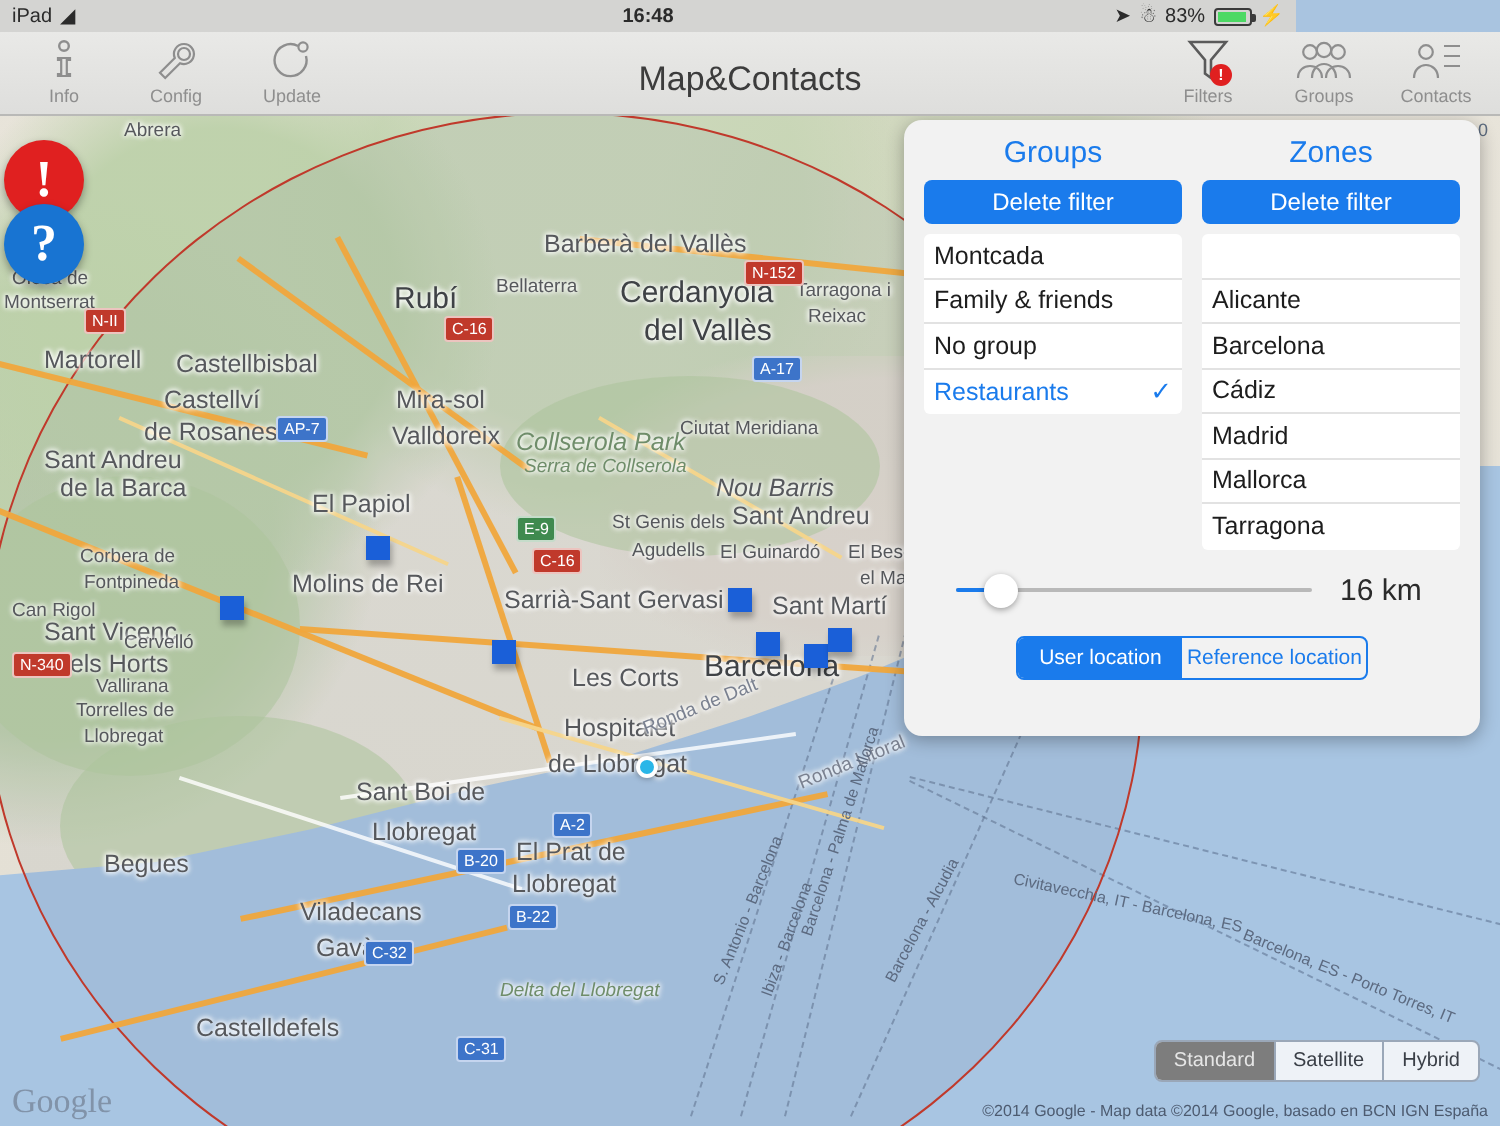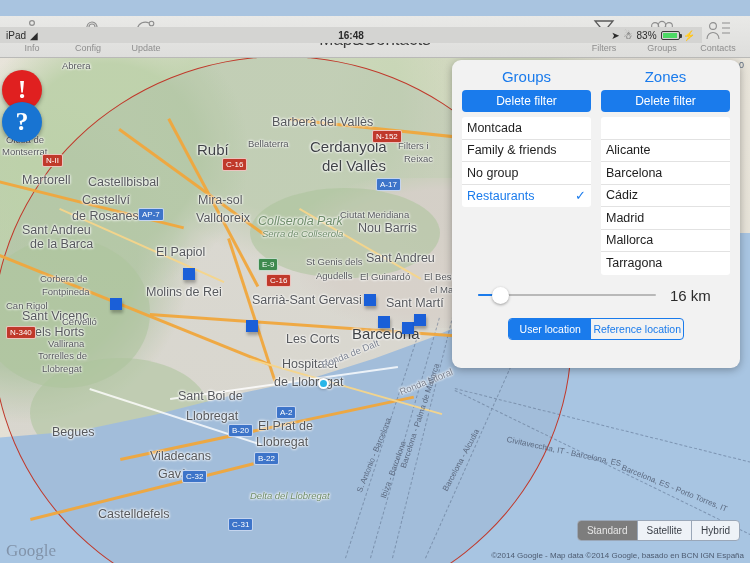--- a/index.html
+++ b/index.html
@@ -5,23 +5,23 @@
   * { box-sizing: border-box; margin:0; padding:0; }
   body {
     width:750px; height:563px; overflow:hidden;
     font-family:"Liberation Sans", sans-serif;
     background:#a9c4e0; position:relative;
   }
   #app { position:absolute; inset:0; }
 
   
   .statusbar{
-    position:absolute; top:0; left:0; width:702px; height:16px;
+    position:absolute; top:0; left:0; width:648px; height:16px;
     background:#d4d4d2; display:flex; align-items:center;
-    font-size:10px; color:#2b2b2b; padding:0 6px; z-index:40;margin-top:27px;
+    font-size:10px; color:#2b2b2b; padding:0 6px; z-index:40;
   }
   .sb-left{display:flex; align-items:center; gap:4px;}
   .sb-center{position:absolute; left:0; right:0; text-align:center; font-size:10px; font-weight:bold;}
   .sb-right{margin-left:auto; display:flex; align-items:center; gap:4px; position:relative; z-index:2;}
   .wifi{font-size:10px;}
   .batt{
     width:19px;height:9px;border:1px solid #3a3a3a;border-radius:2px;position:relative;
     display:inline-block;
   }
   .batt::after{content:"";position:absolute;right:-3px;top:2px;width:2px;height:4px;background:#3a3a3a;border-radius:0 1px 1px 0;}
@@ -294,28 +294,28 @@
     <div class="road wt" style="left:90px;top:330px;width:180px;transform:rotate(18deg);"></div>
 
     <div id="labels-layer">
         <div class="mlabel sm" style="left: 62px; top: 2px;">Abrera</div>
         <div class="mlabel med" style="left: 272px; top: 58px;">Barberà del Vallès</div>
         <div class="mlabel sm" style="left: 248px; top: 80px;">Bellaterra</div>
         <div class="mlabel big" style="left: 197px; top: 86px;">Rubí</div>
         <div class="mlabel big" style="left: 310px; top: 83px;">Cerdanyola</div>
         <div class="mlabel big" style="left: 322px; top: 102px;">del Vallès</div>
         <div class="mlabel med" style="left: 88px; top: 118px;">Castellbisbal</div>
-        <div class="mlabel sm" style="left: 398px; top: 82px;">Filters i</div>
+        <div class="mlabel sm" style="left: 398px; top: 82px;">Tarragona i</div>
         <div class="mlabel sm" style="left: 404px; top: 95px;">Reixac</div>
         <div class="mlabel med" style="left: 198px; top: 136px;">Mira-sol</div>
         <div class="mlabel med" style="left: 196px; top: 154px;">Valldoreix</div>
         <div class="mlabel park med" style="left: 258px; top: 157px;">Collserola Park</div>
         <div class="mlabel park sm" style="left: 262px; top: 170px;">Serra de Collserola</div>
         <div class="mlabel sm" style="left: 340px; top: 151px;">Ciutat Meridiana</div>
-        <div class="mlabel med" style="left: 358px; top: 164px;">Nou Barris</div>
+        <div class="mlabel med" style="left: 358px; top: 180px; font-style: italic;">Nou Barris</div>
         <div class="mlabel med" style="left: 366px; top: 194px;">Sant Andreu</div>
         <div class="mlabel med" style="left: 22px; top: 166px;">Sant Andreu</div>
         <div class="mlabel med" style="left: 30px; top: 180px;">de la Barca</div>
         <div class="mlabel med" style="left: 156px; top: 188px;">El Papiol</div>
         <div class="mlabel med" style="left: 146px; top: 228px;">Molins de Rei</div>
         <div class="mlabel sm" style="left: 306px; top: 198px;">St Genis dels</div>
         <div class="mlabel sm" style="left: 316px; top: 212px;">Agudells</div>
         <div class="mlabel sm" style="left: 360px; top: 213px;">El Guinardó</div>
         <div class="mlabel sm" style="left: 424px; top: 213px;">El Besòs</div>
         <div class="mlabel sm" style="left: 430px; top: 226px;">el Maresme</div>

